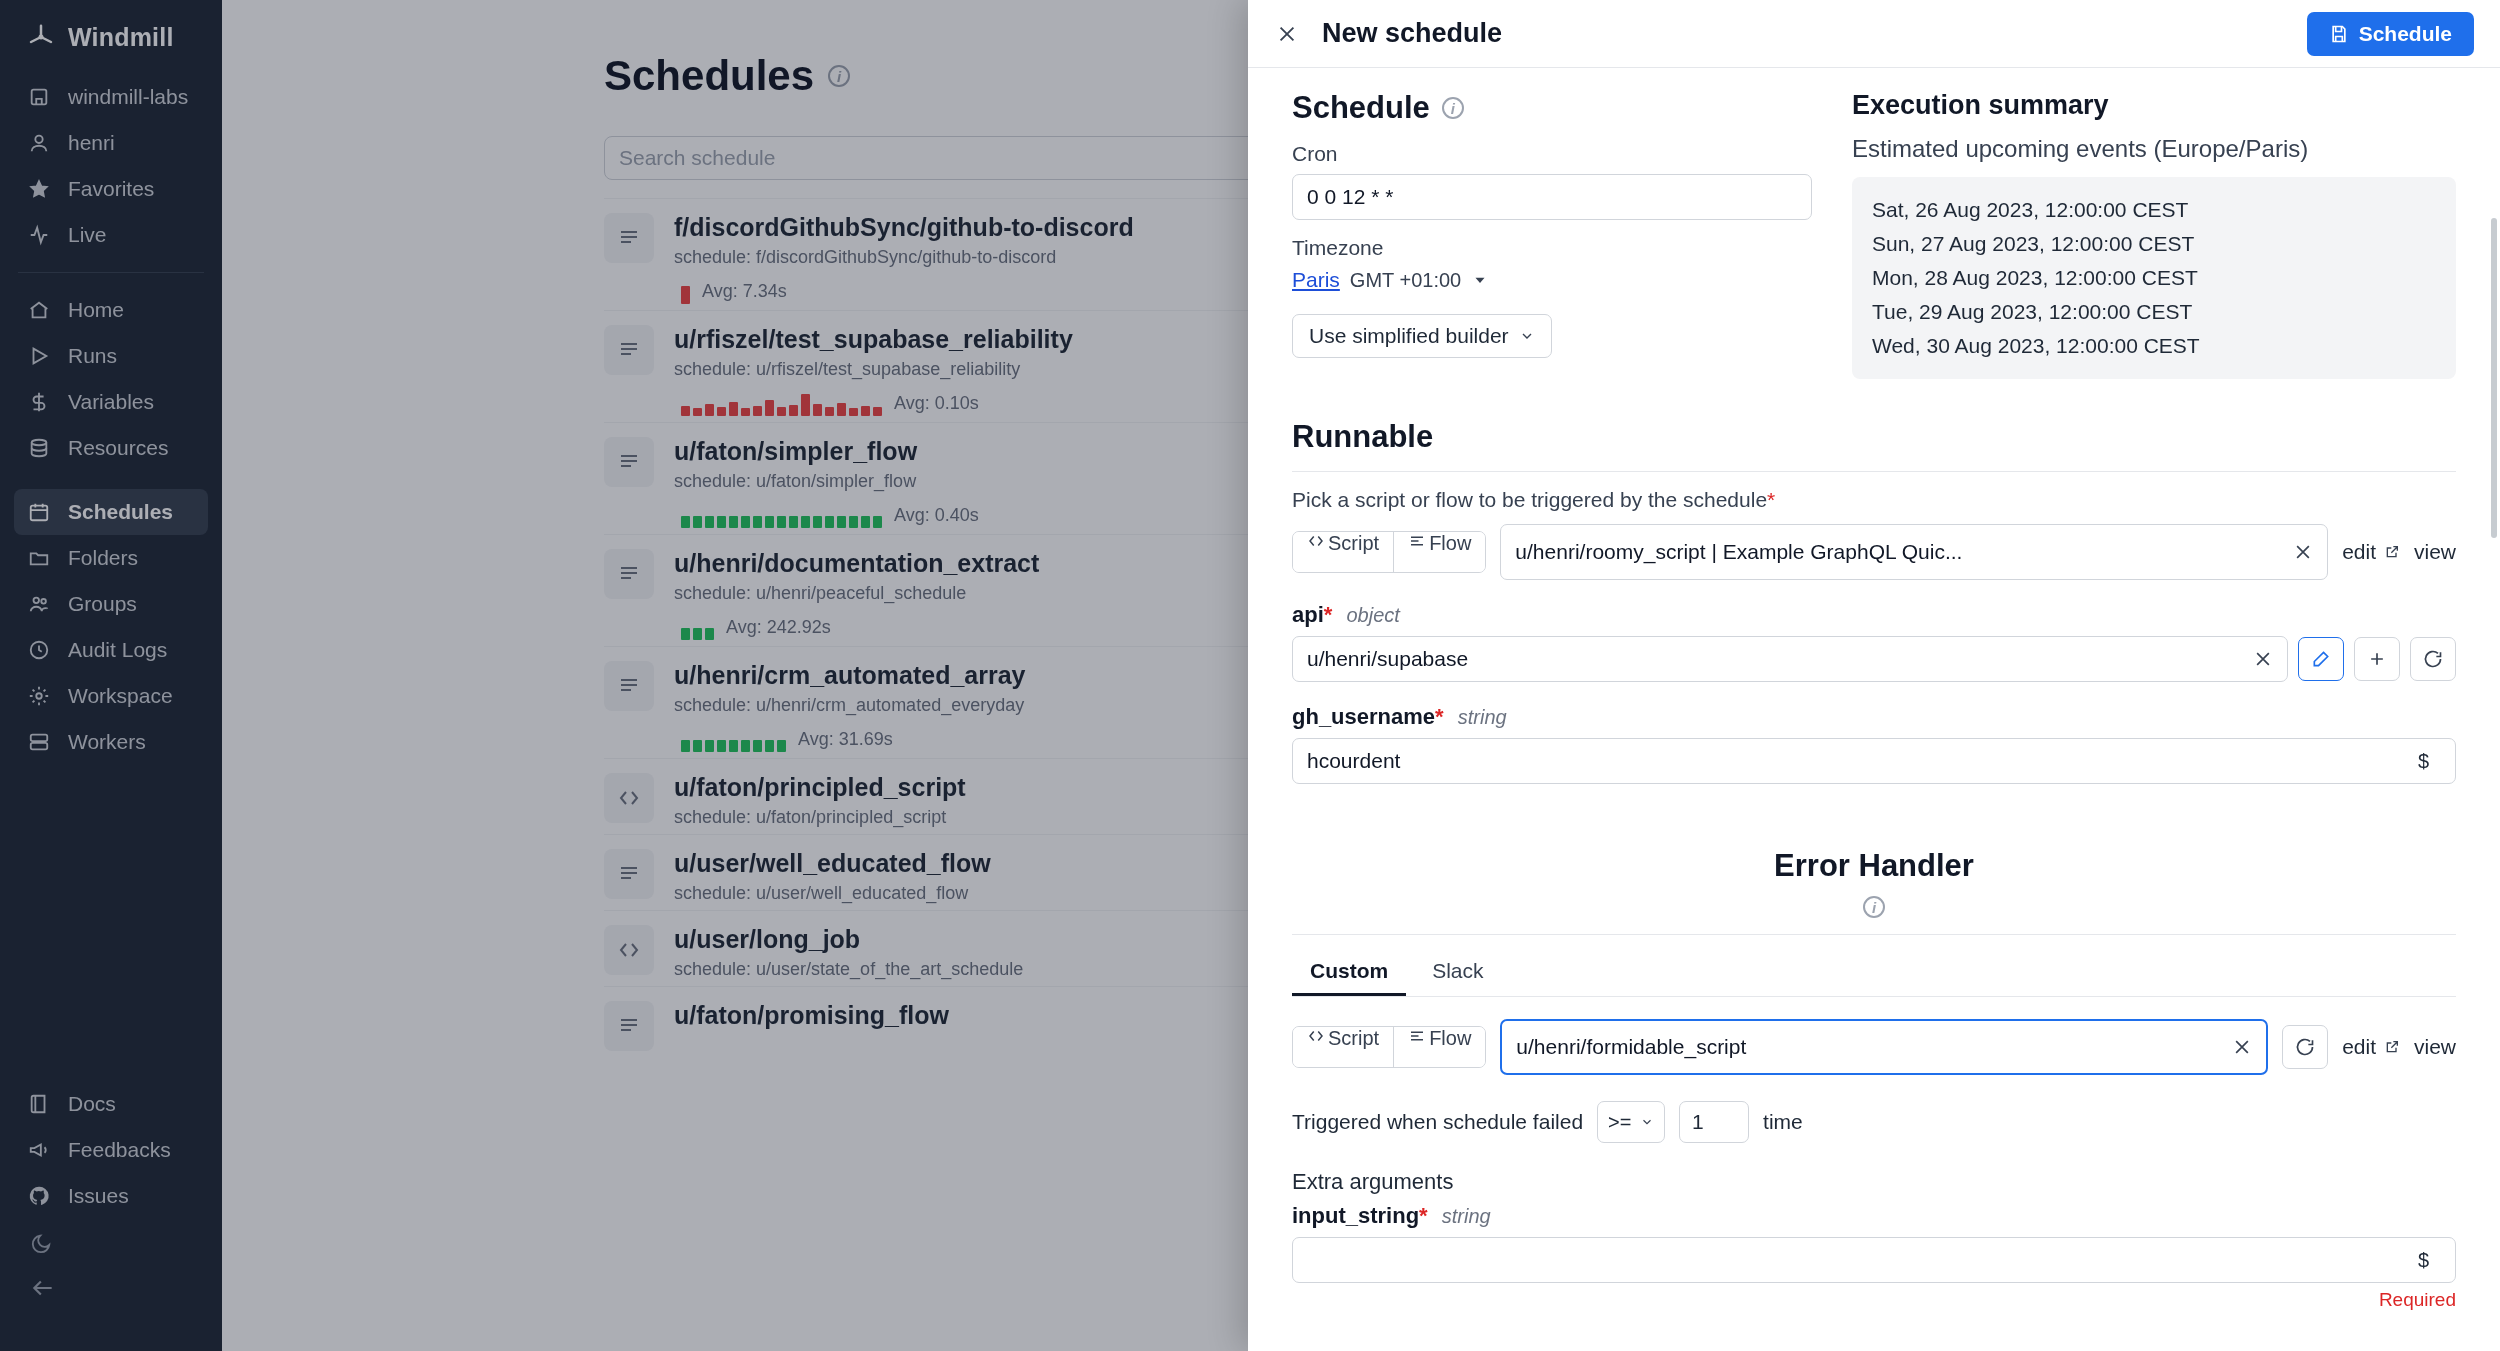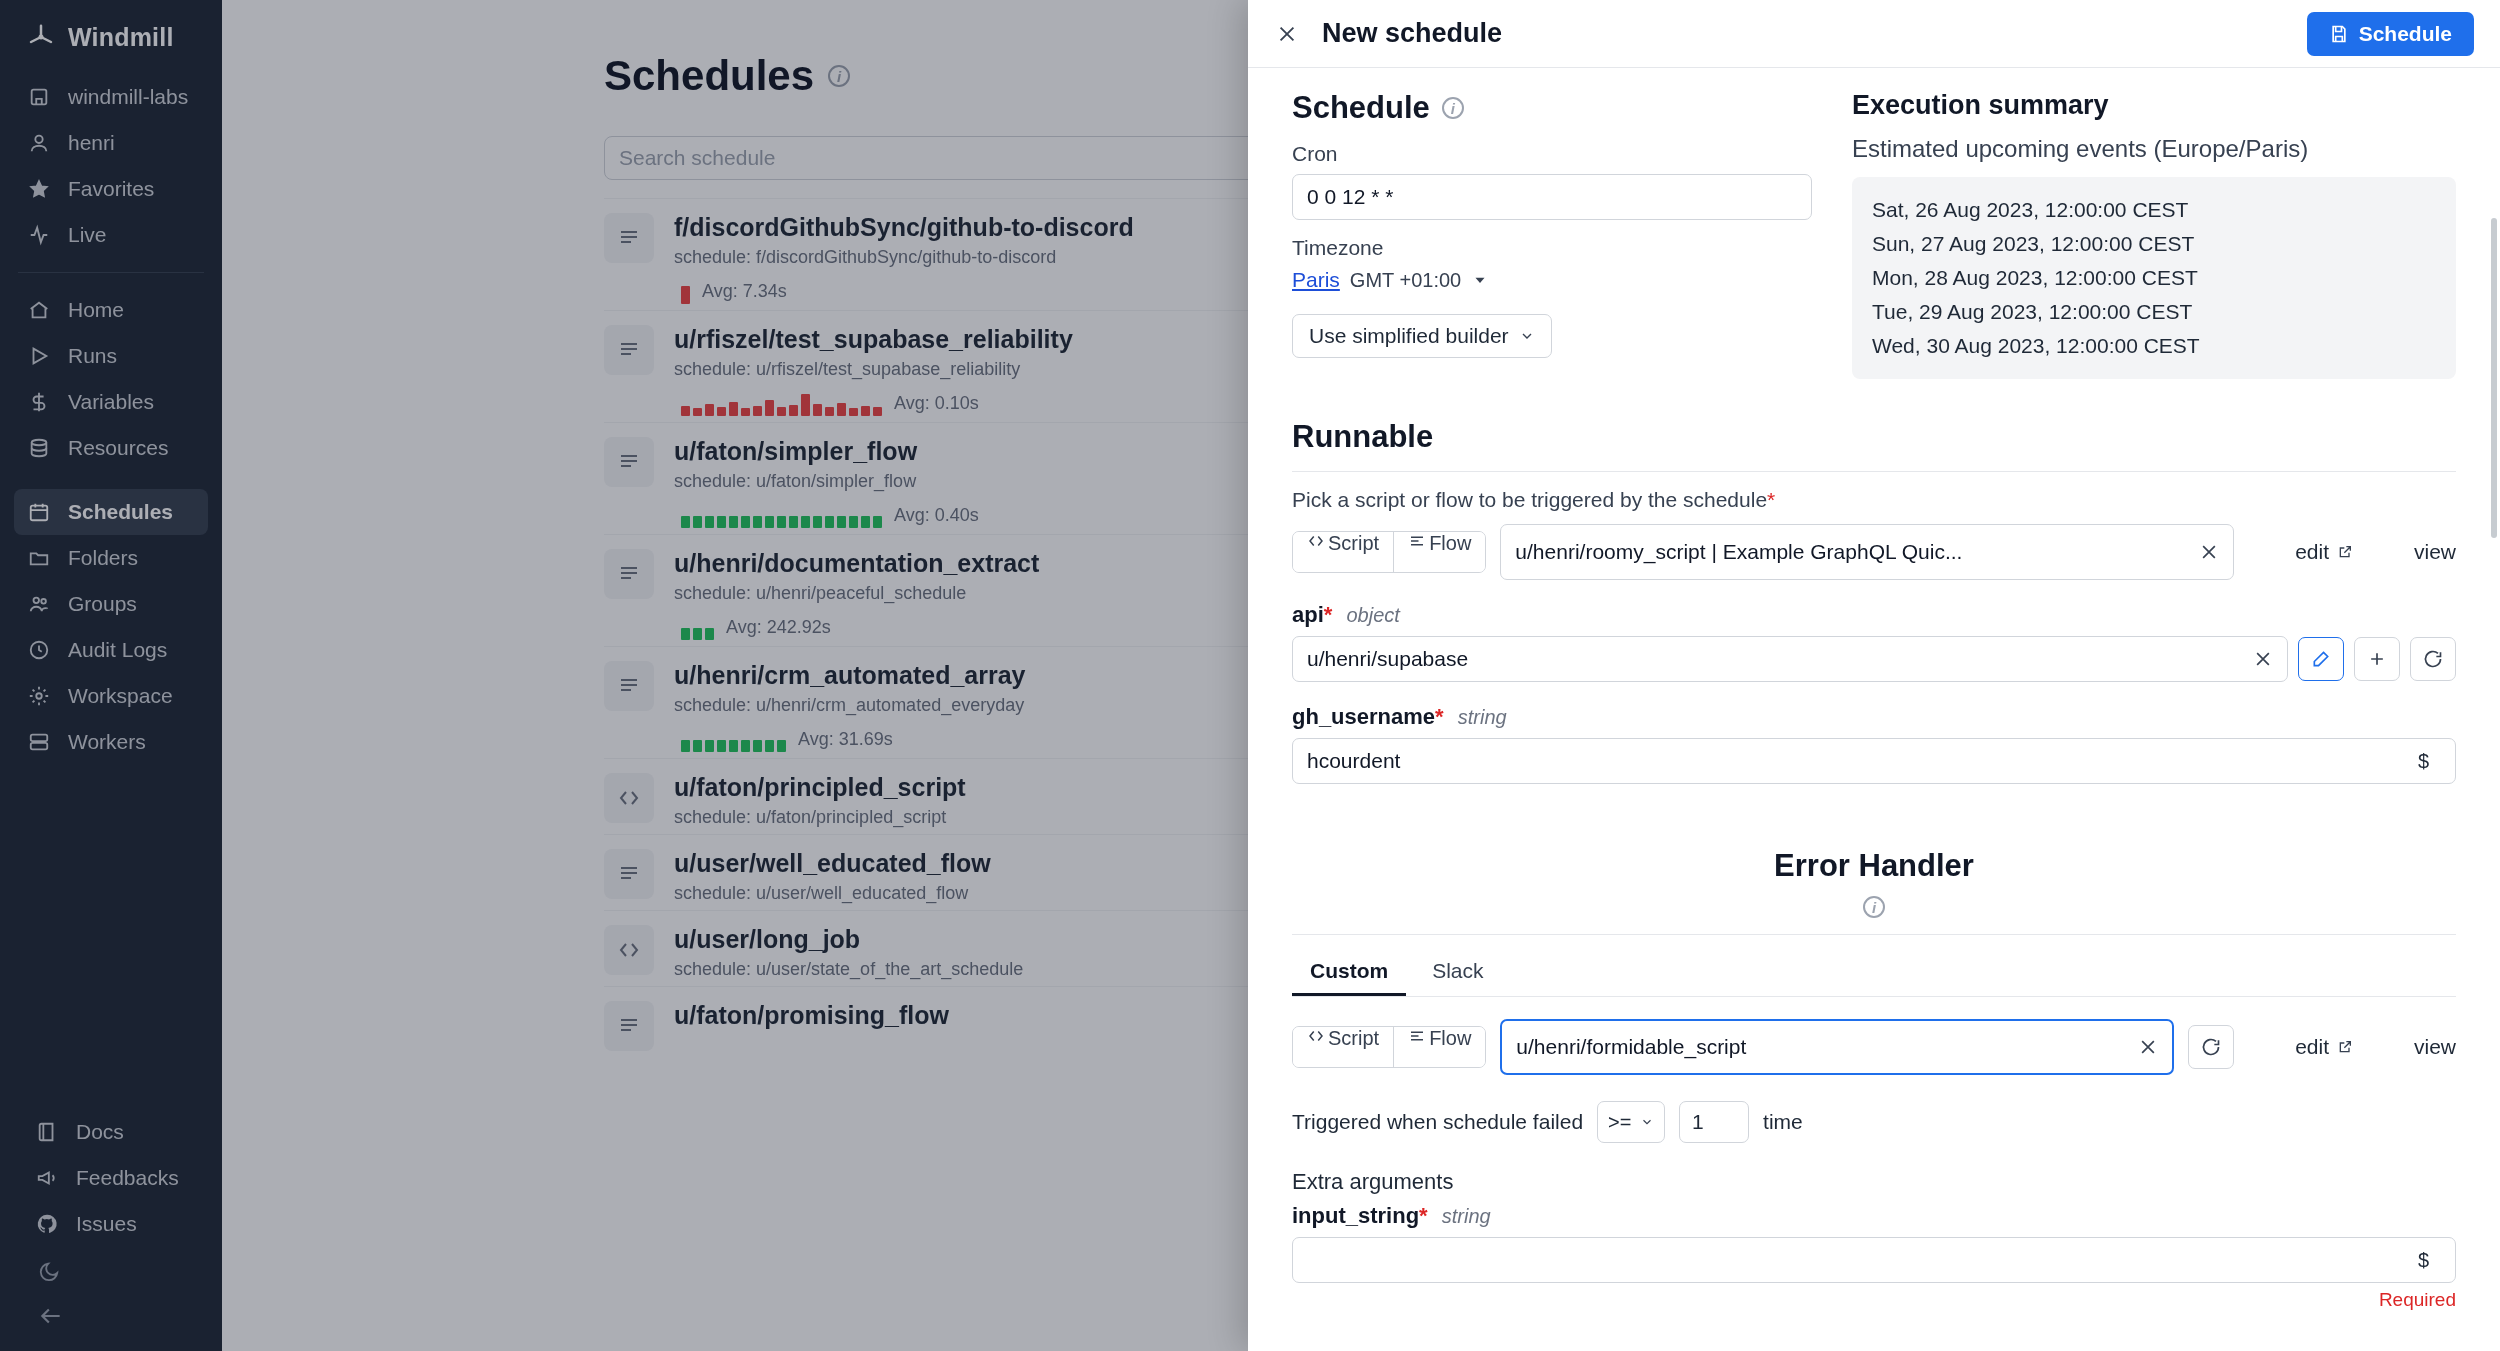--- a/index.html
+++ b/index.html
@@ -26,21 +26,21 @@
   .side-item {
     display:flex; align-items:center; gap:16px;
     padding:10px 0 10px 26px; color:#d1d5db; font-size:21px;
   }
   .side-item .ico { width:26px; height:26px; display:flex; align-items:center; justify-content:center; color:#d1d5db; }
   .side-sep { height:18px; }
   .side-item.active {
     background:#374151; border-radius:8px; margin:0 14px; padding-left:12px;
     color:#ffffff; font-weight:600;
   }
-  .side-bottom { margin-top:auto; padding-bottom:4px;margin-left:8px; }
+  .side-bottom { margin-top:auto; padding-bottom:32px; }
   .side-divider { height:1px; background:#374151; margin:14px 18px; }
   .moon { padding:14px 0 10px 30px; color:#9ca3af; }
   .collapse { padding:10px 0 18px 30px; color:#9ca3af; font-size:24px; }
 
   
   #main {
     position:absolute; left:222px; top:0; right:0; bottom:0;
     background:#ffffff; overflow:hidden;
   }
   .page-title-row { display:flex; align-items:center; gap:14px; padding:52px 0 0 382px; }
@@ -130,21 +130,21 @@
   .pick-input {
     flex:1; height:56px; border:1px solid #d1d5db; border-radius:7px; background:#fff;
     display:flex; align-items:center; padding:0 14px; font-size:21px; color:#111827;
   }
   .pick-input.focus { border:2px solid #1f6feb; }
   .icon-btn {
     width:46px; height:44px; border:1px solid #d1d5db; border-radius:7px; background:#fff;
     display:flex; align-items:center; justify-content:center; color:#374151;
   }
   .icon-btn.primary { border-color:#1f6feb; color:#1f6feb; }
-  .link-btn { font-size:21px; color:#1f2937; display:flex; align-items:center; gap:8px;margin-left:47px; }
+  .link-btn { font-size:21px; color:#1f2937; display:flex; align-items:center; gap:8px; }
 
   .field-label { font-size:22px; font-weight:700; color:#111827; margin-top:22px; }
   .field-type { font-style:italic; font-weight:400; color:#6b7280; font-size:20px; margin-left:8px; }
   .field-row { display:flex; align-items:center; gap:10px; margin-top:8px; }
   .field-input {
     flex:1; height:46px; border:1px solid #d1d5db; border-radius:7px; background:#fff;
     display:flex; align-items:center; padding:0 14px; font-size:21px; color:#111827;
   }
   .dollar { color:#1f2937; font-size:20px; padding-right:12px; }
 

